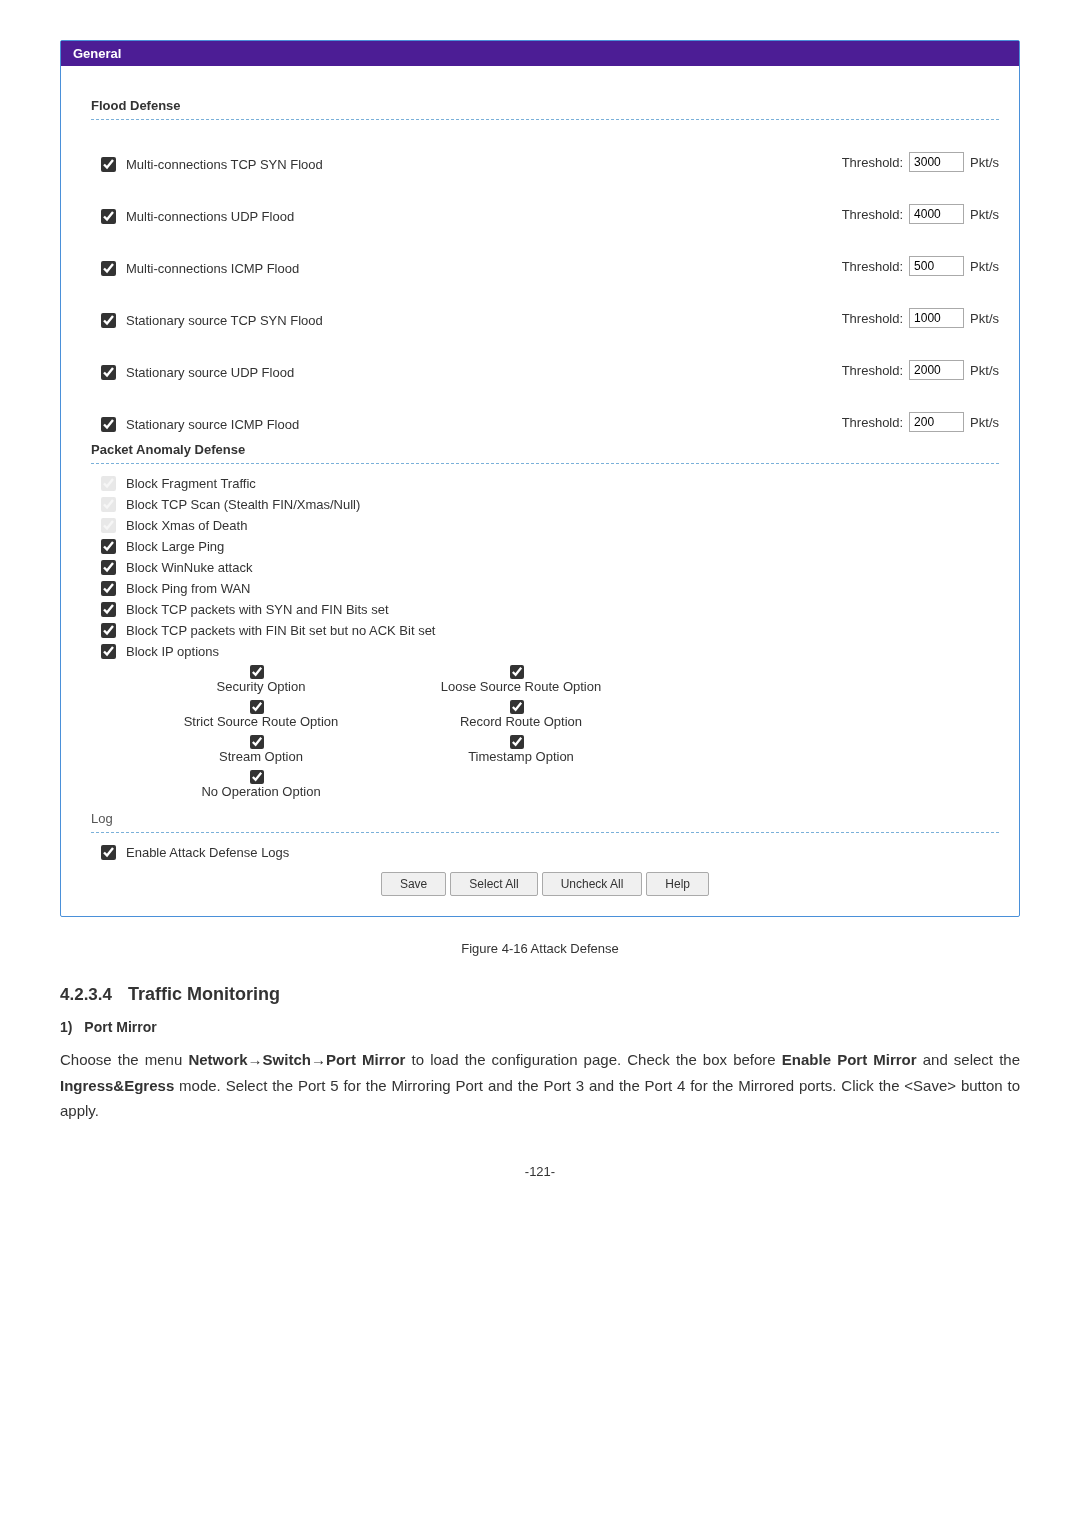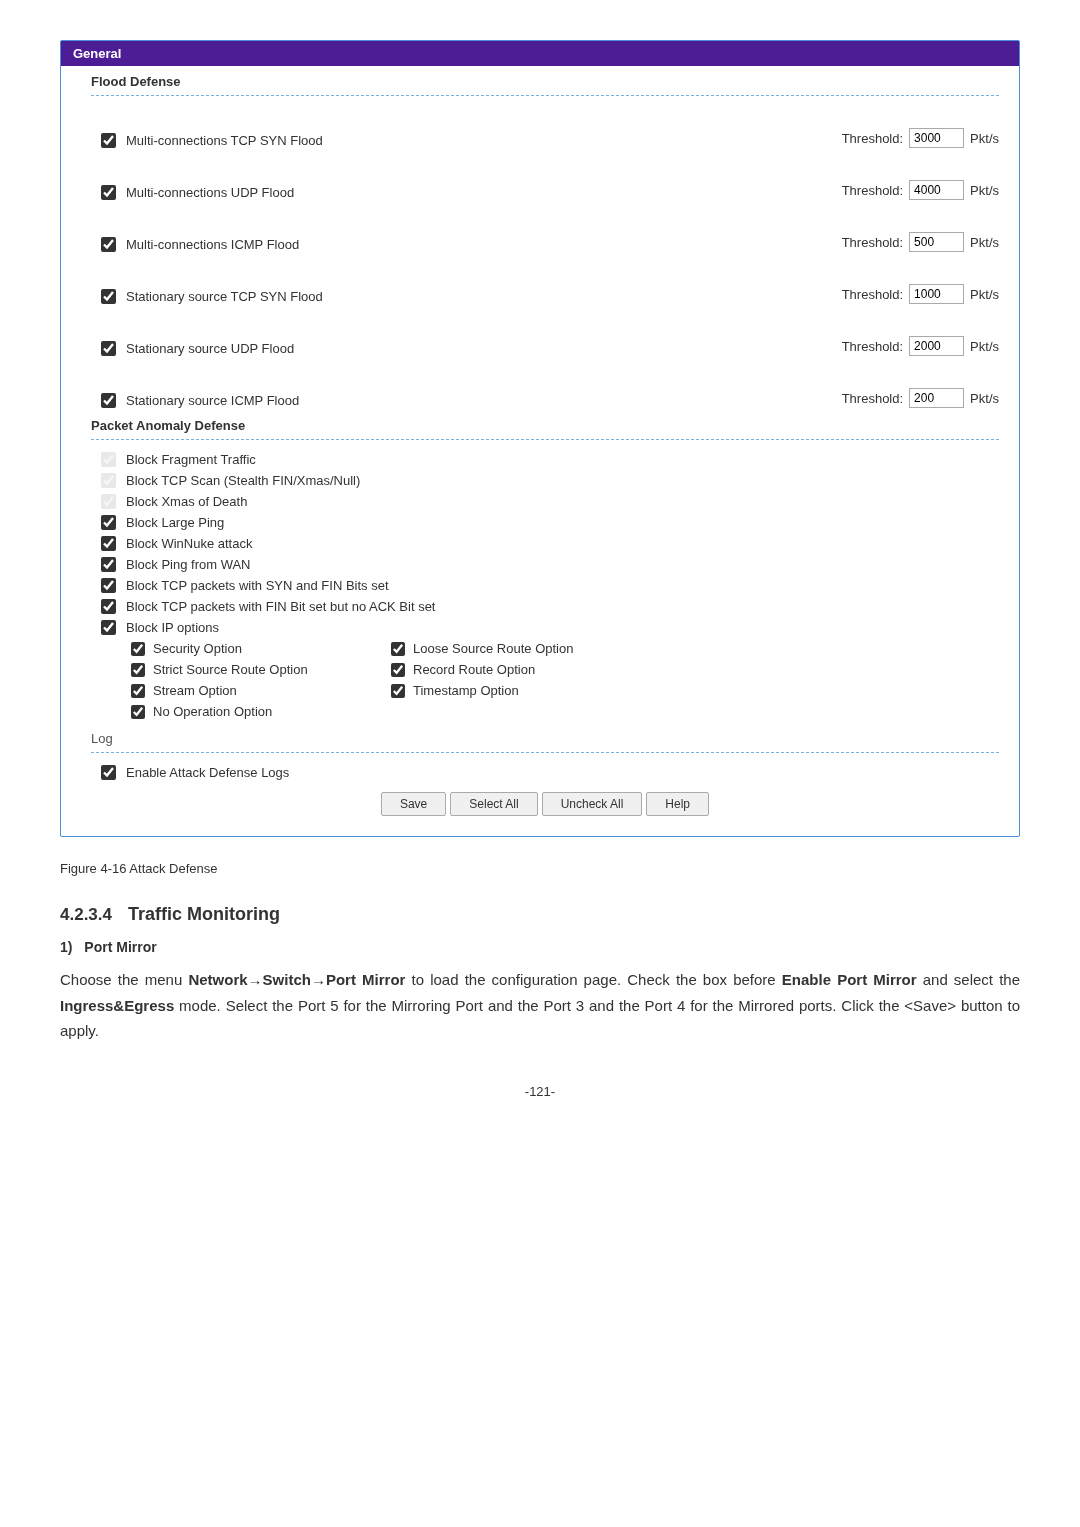--- a/index.html
+++ b/index.html
@@ -26,21 +26,21 @@
 
     .general-header {
       background: #4c1d95;
       color: #fff;
       font-weight: bold;
       font-size: 13px;
       padding: 5px 12px;
     }
 
     .general-body {
-      padding: 4px 20px 20px 30px;
+      padding: 28px 20px 20px 30px;
     }
 
     .section-title {
       font-weight: bold;
       font-size: 13px;
       margin-bottom: 6px;
       margin-top: 4px;
     }
 
     .dashed-line {
@@ -128,20 +128,21 @@
 
     .ip-options-row {
       display: flex;
       margin-bottom: 6px;
     }
 
     .ip-option-item {
       display: flex;
       align-items: center;
       width: 260px;
+      flex-direction: column;
     }
 
     .ip-option-item input[type="checkbox"] {
       margin-right: 8px;
       width: 14px;
       height: 14px;
       accent-color: #333;
     }
 
     .ip-option-label {
@@ -184,21 +185,21 @@
       padding: 4px 18px;
       font-size: 12px;
       border: 1px solid #aaa;
       background: #f0f0f0;
       cursor: pointer;
       border-radius: 2px;
       color: #333;
     }
 
     .figure-caption {
-      text-align: left;
+      text-align: center;
       font-size: 13px;
       color: #333;
       margin-top: 10px;
       margin-bottom: 28px;
     }
 
     .section-heading {
       font-size: 18px;
       font-weight: bold;
       margin-bottom: 14px;

